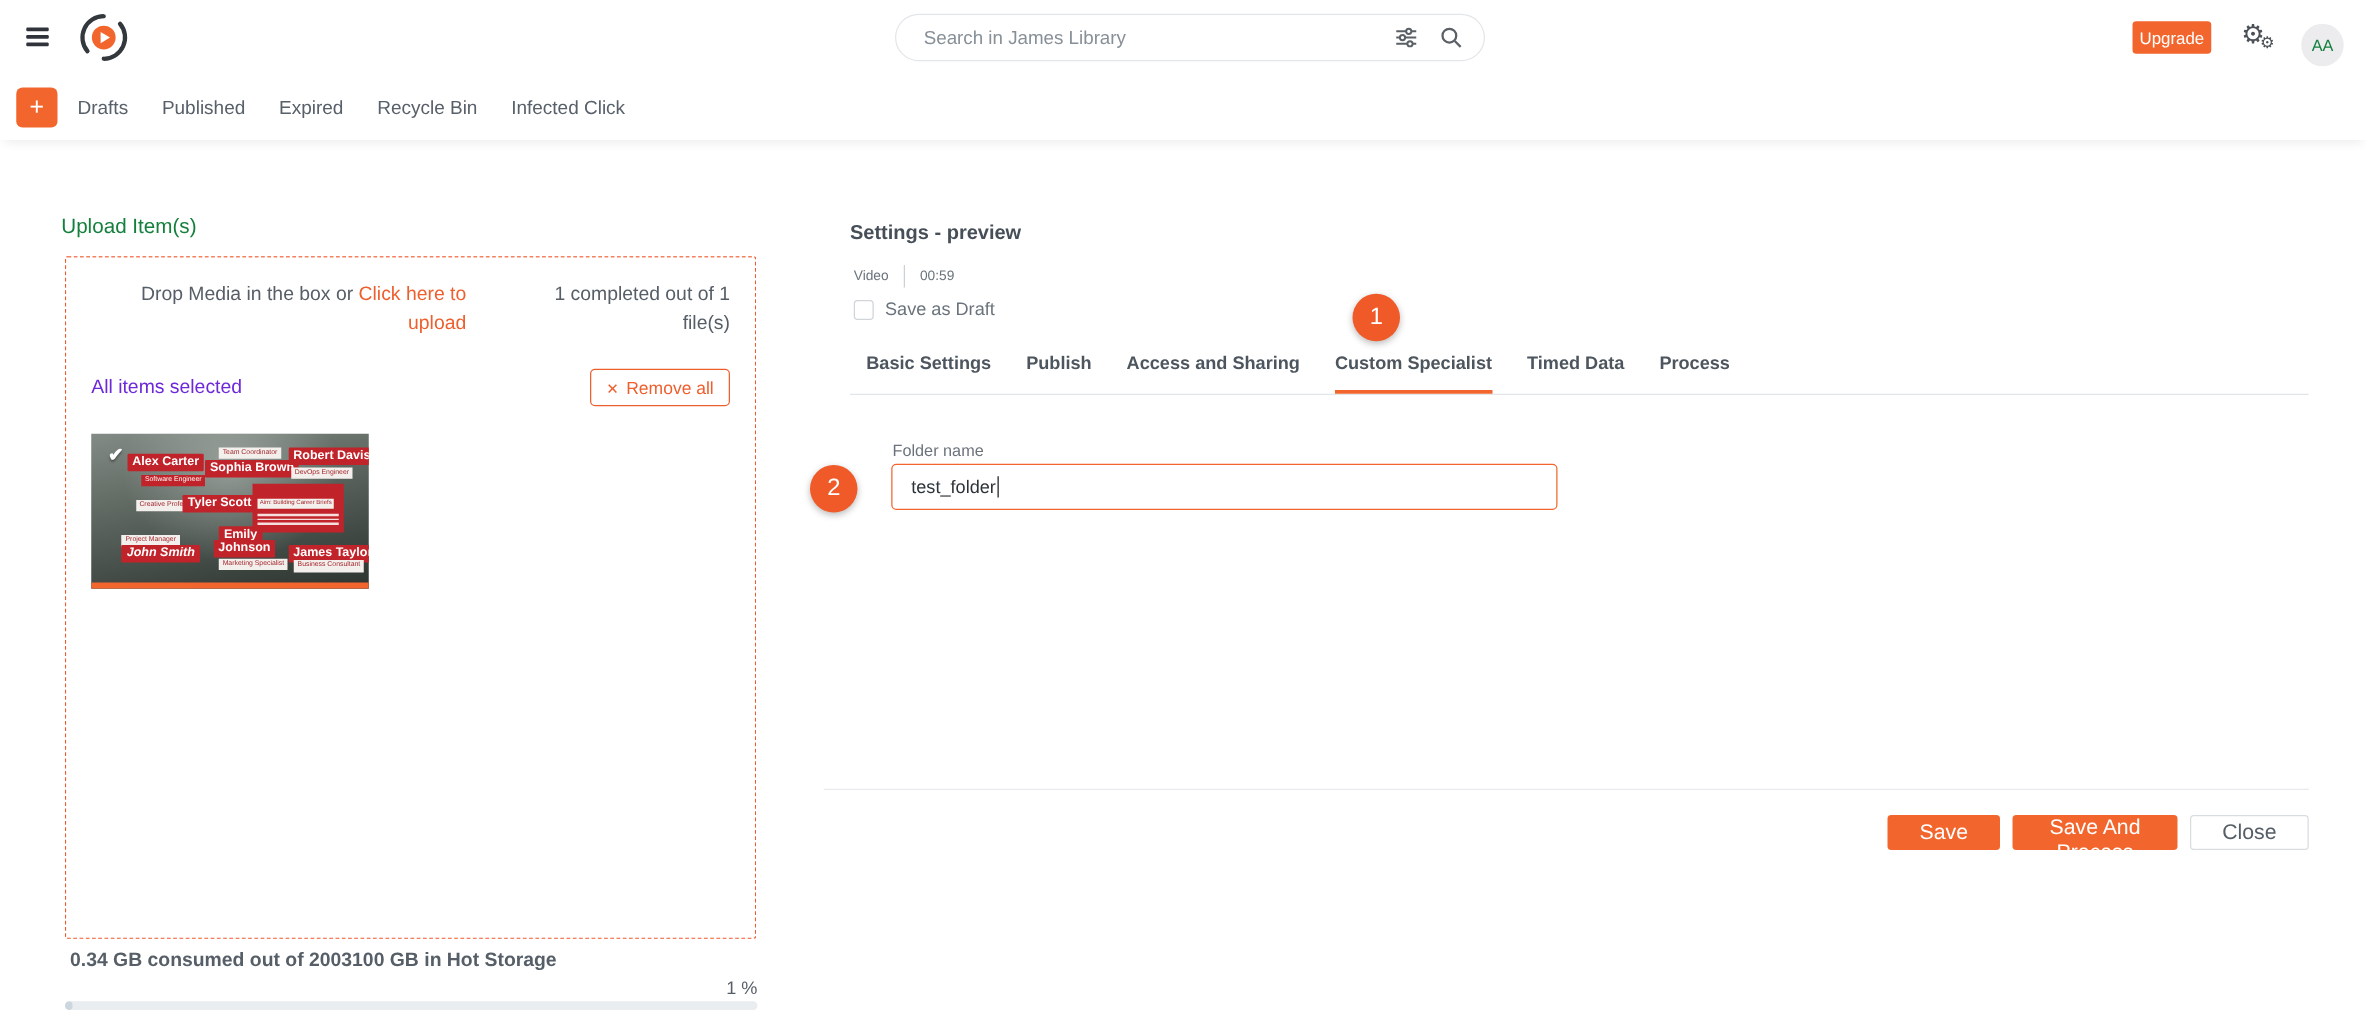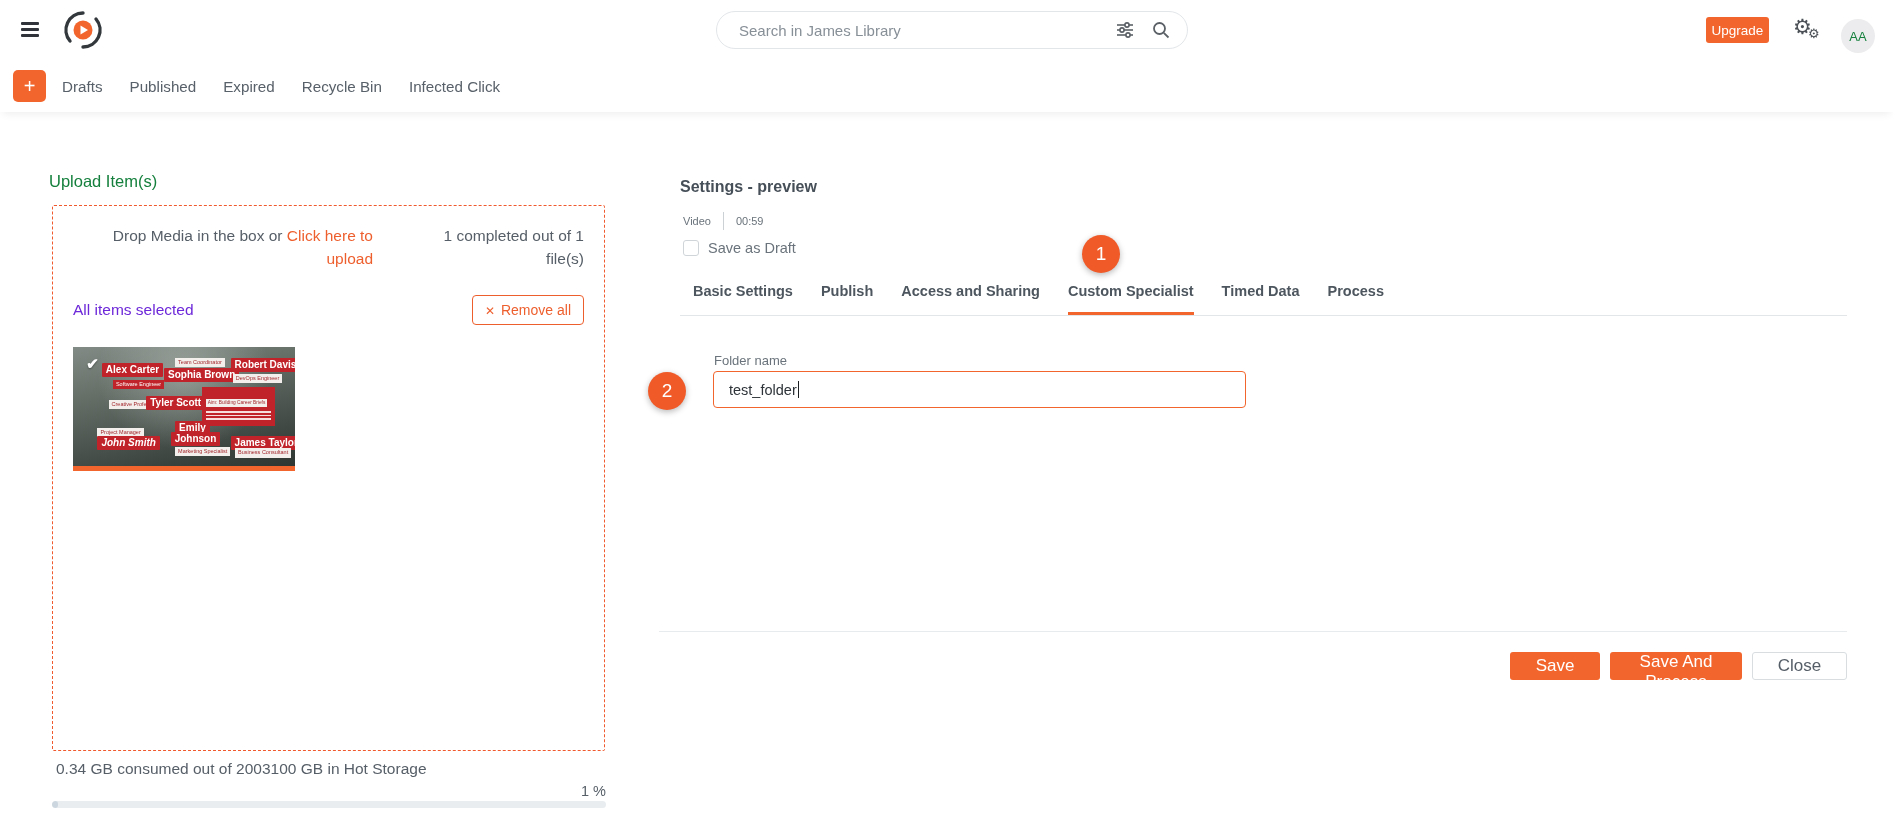--- a/index.html
+++ b/index.html
@@ -55,21 +55,21 @@
 
   .item-info { flex:1; background:#f2f2f2; padding:13px 16px; position:relative; }
   .item-title-row { display:flex; justify-content:space-between; align-items:flex-start; }
   .item-title { font-size:15.5px; font-weight:bold; color:#474f57; }
   .item-close { color:#4a535b; font-size:14px; cursor:pointer; line-height:1; }
   .item-type { margin-top:24px; font-size:15px; color:#565e67; }
   .item-type .mp4 { color:#ee5f2e; cursor:pointer; }
   .item-type .sep { color:#8a9199; margin:0 4px; }
   .item-age { margin-top:7px; font-size:15px; color:#565e67; }
 
-  .storage-text { position:absolute; left:56px; top:760px; font-size:15.5px; color:#565e67; }
+  .storage-text { position:absolute; left:56px; top:760px; font-size:15.5px; color:#565e67;font-weight:bold; }
   .storage-pct { position:absolute; left:52px; top:783px; width:554px; text-align:right; font-size:14.5px; color:#565e67; }
   .storage-bar { position:absolute; left:52px; top:801px; width:554px; height:7px; background:#e9edf0; border-radius:4px; overflow:hidden; }
   .storage-fill { height:100%; background:#ccd6de; border-radius:4px; }
 
   
   .settings-title { position:absolute; left:680px; top:178px; font-size:16px; font-weight:bold; color:#464f58; }
   .meta-row { position:absolute; left:683px; top:212px; display:flex; align-items:center; font-size:11px; color:#6a737b; }
   .meta-sep { width:1px; height:18px; background:#ccd1d5; margin:0 12px; }
   .draft-row { position:absolute; left:683px; top:240px; display:flex; align-items:center; cursor:pointer; }
   .checkbox { width:16px; height:16px; border:1px solid #d0d5d9; border-radius:3px; background:#fff; margin-right:9px; }

